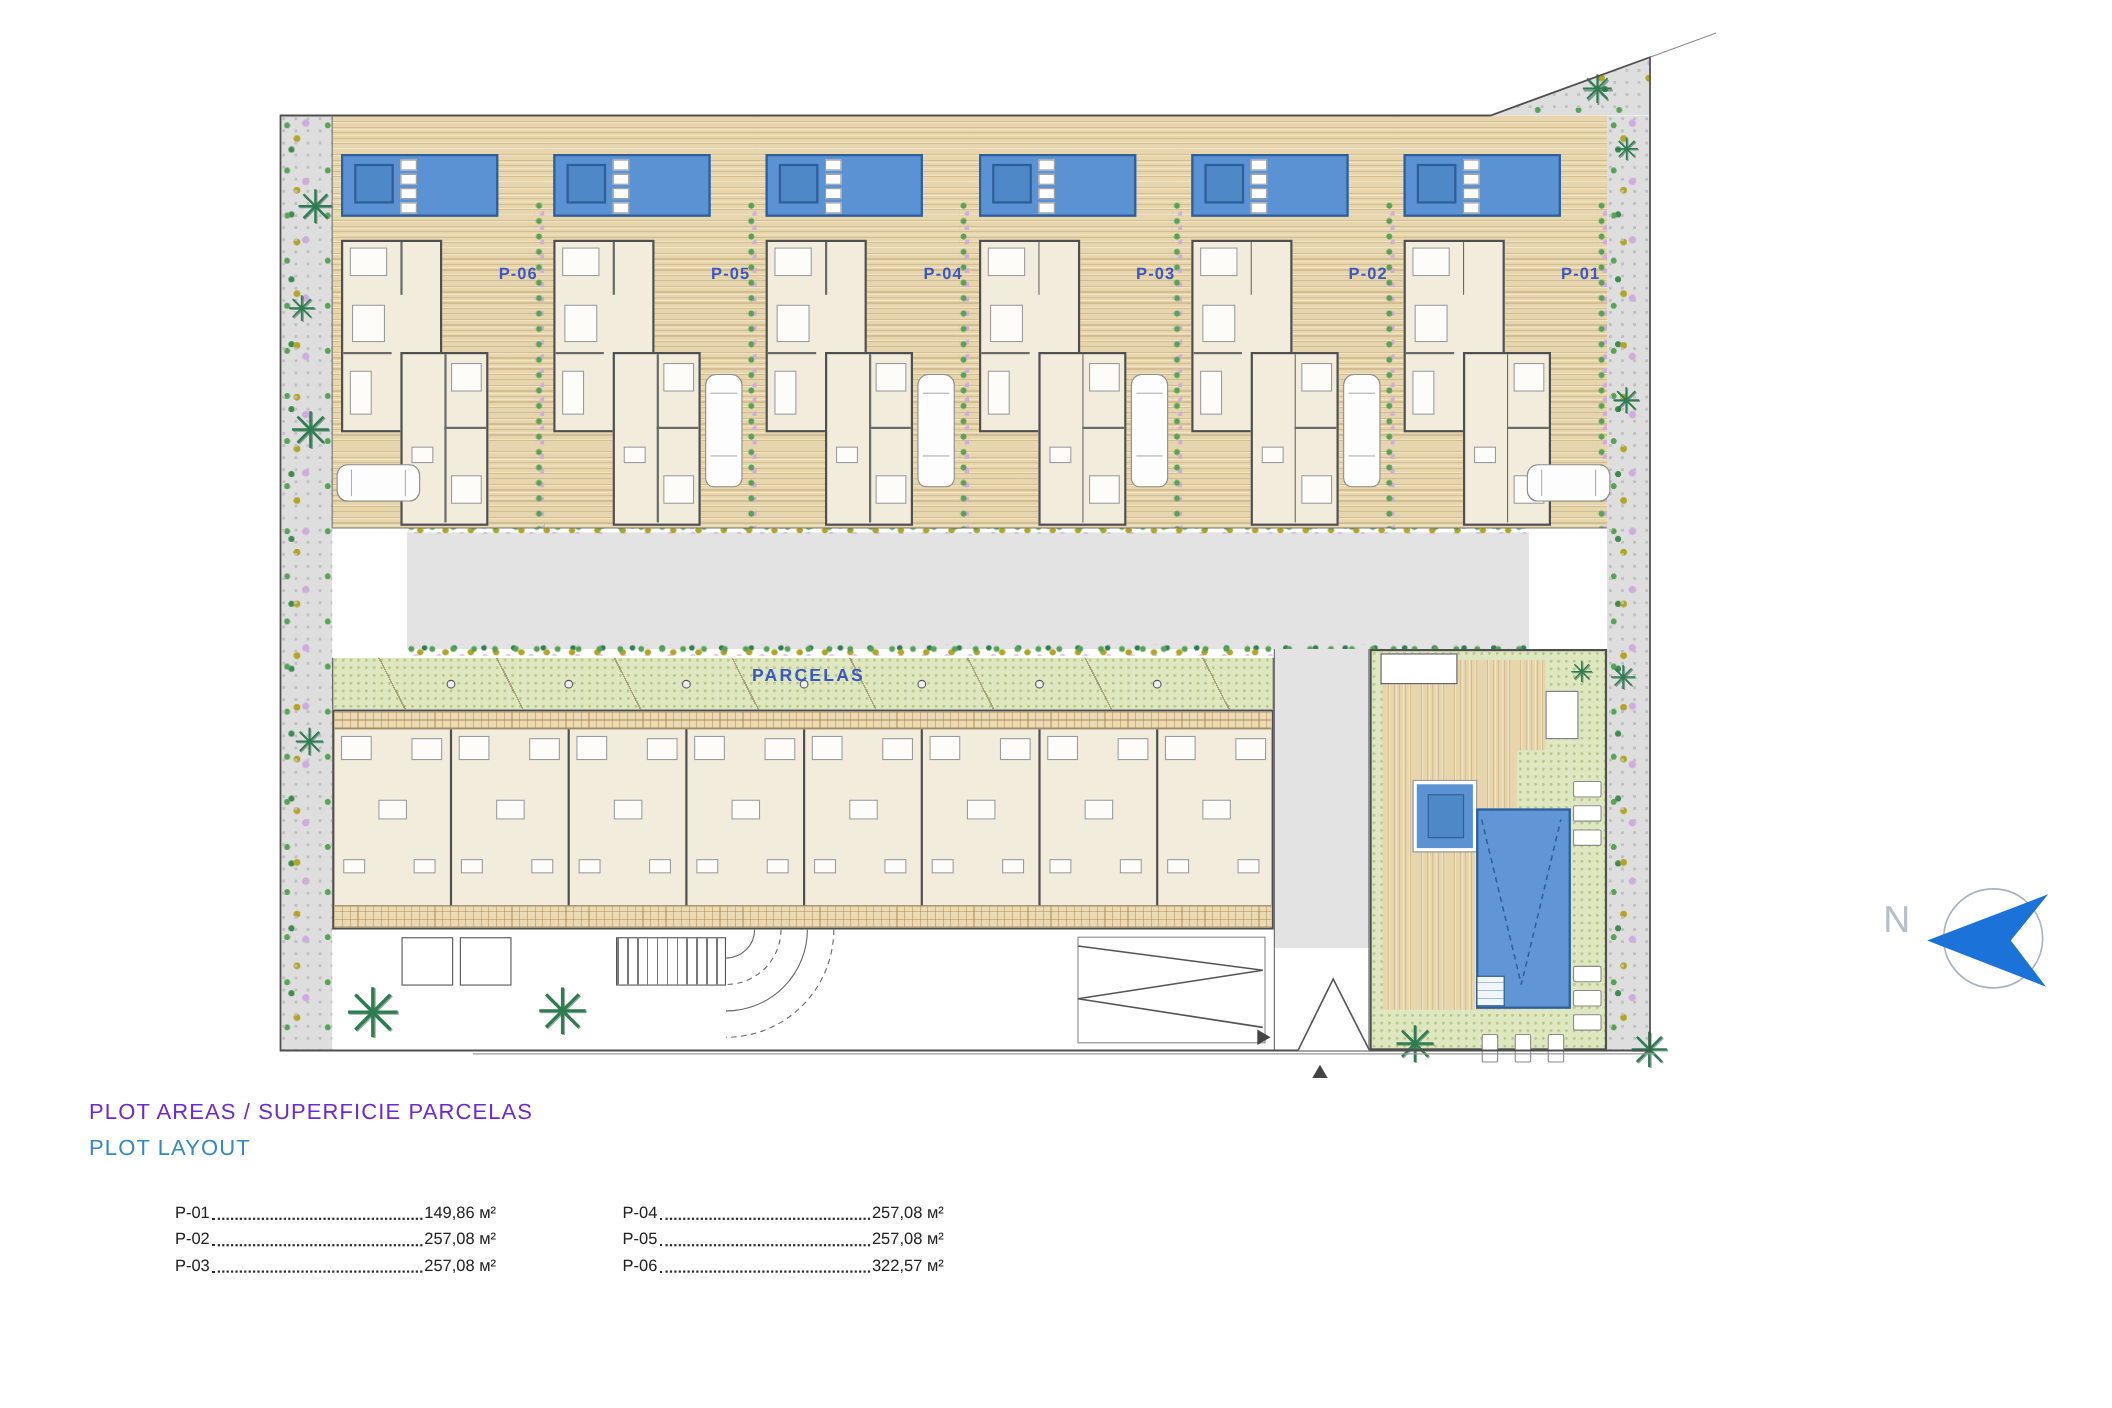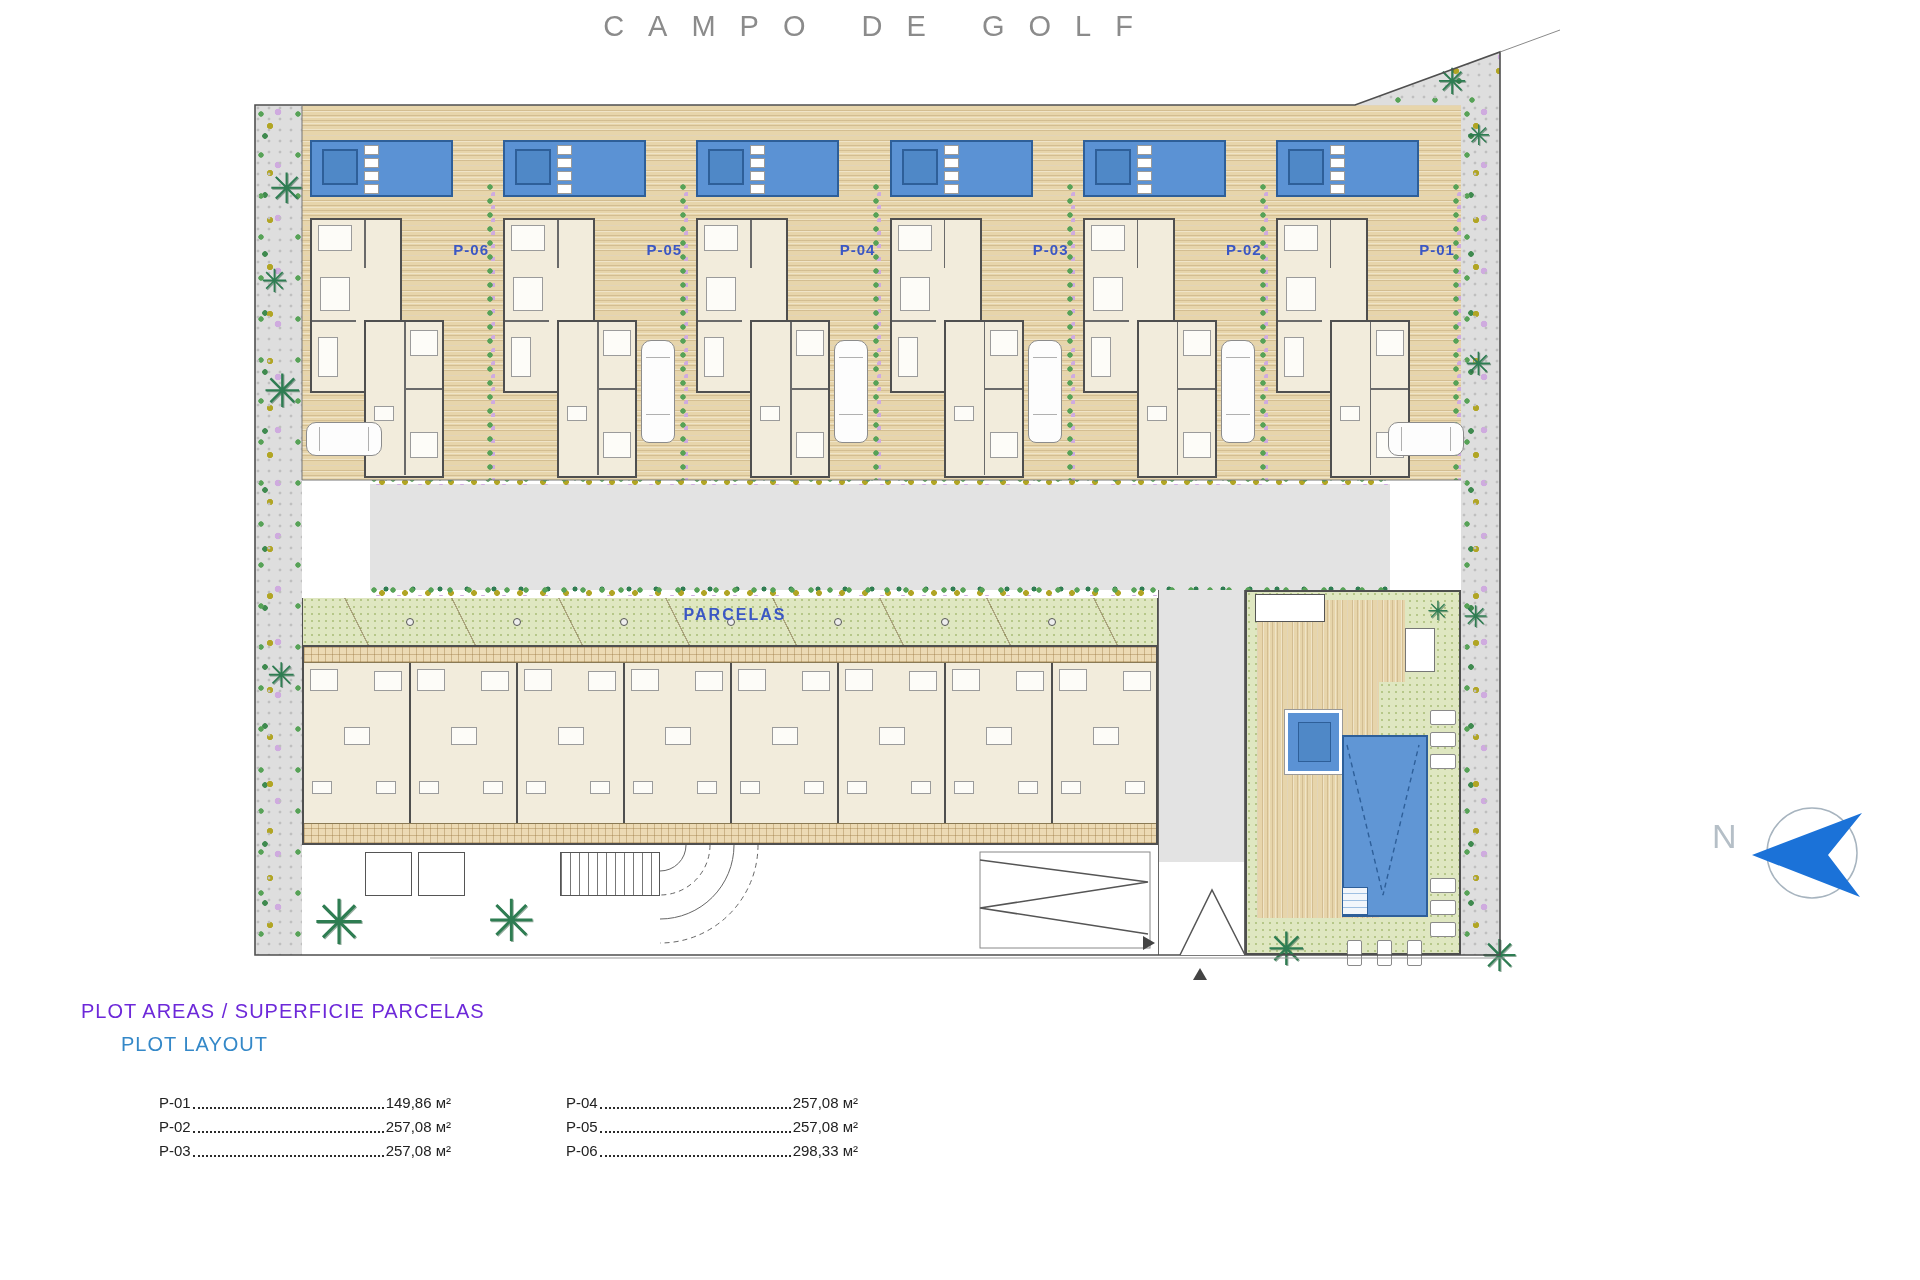--- a/index.html
+++ b/index.html
@@ -111,21 +111,20 @@
   .lg-col{position:absolute;top:1094px;width:292px;font-size:15px;color:#222;}
   .lg-row{display:flex;align-items:flex-end;margin-bottom:7px;height:17px;}
   .lg-dots{flex:1;border-bottom:2px dotted #2b2b2b;margin:0 2px 2px 2px;}
   .lg-val{white-space:nowrap;}
 </style>
 </head>
 <body>
 
 <div class="page">
 
-  <div class="title" style="color: rgb(139, 139, 139);">CAMPO DE GOLF</div>
 
   <div class="site">
     <div class="gravel-left gravel"></div>
     <div class="gravel-right gravel"></div>
     <div class="plots-row deck"></div>
     <div class="gravel-tri gravel"></div>
 
     <div class="road-main road"></div>
     <div class="fl-top flowers"></div>
     <div class="fl-bot flowers"></div>
@@ -433,21 +432,21 @@
     </div>
 
   <div class="north">
     <span class="n">N</span>
     <svg width="150" height="115">
       <circle cx="82" cy="58" r="45" fill="none" stroke="#a7b4bf" stroke-width="1.5"></circle>
       <polygon points="22,60 132,18 98,60 130,102" fill="#1b72d8"></polygon>
     </svg>
   </div>
 
-  <div class="lg-h accent2" style="top: 1033px; color: rgb(52, 136, 200); margin-left: 40px;">PLOT LAYOUT</div>
+  <div class="lg-h accent2" style="top: 1033px; color: rgb(52, 136, 200);">PLOT LAYOUT</div>
   <div class="lg-h accent2" style="top: 1000px; color: #6d28d9;">PLOT AREAS / SUPERFICIE PARCELAS</div>
   <div class="lg-col" style="left:159px">
       <div class="lg-row">
       <span class="lg-plot">P-01</span>
       <span class="lg-dots"></span>
       <span class="lg-val">149,86 м²</span>
     </div>
       <div class="lg-row">
       <span class="lg-plot">P-02</span>
       <span class="lg-dots"></span>
@@ -466,17 +465,17 @@
       <span class="lg-val">257,08 м²</span>
     </div>
       <div class="lg-row">
       <span class="lg-plot">P-05</span>
       <span class="lg-dots"></span>
       <span class="lg-val">257,08 м²</span>
     </div>
       <div class="lg-row">
       <span class="lg-plot">P-06</span>
       <span class="lg-dots"></span>
-      <span class="lg-val">298,33 м²</span>
+      <span class="lg-val">322,57 м²</span>
     </div>
     </div>
 
 </div>
 
 </body></html>

